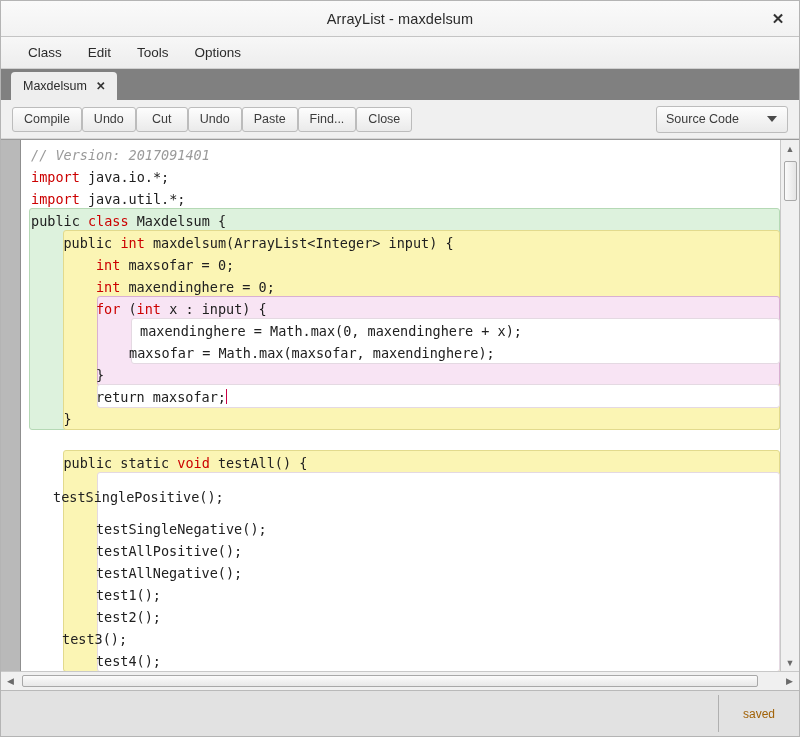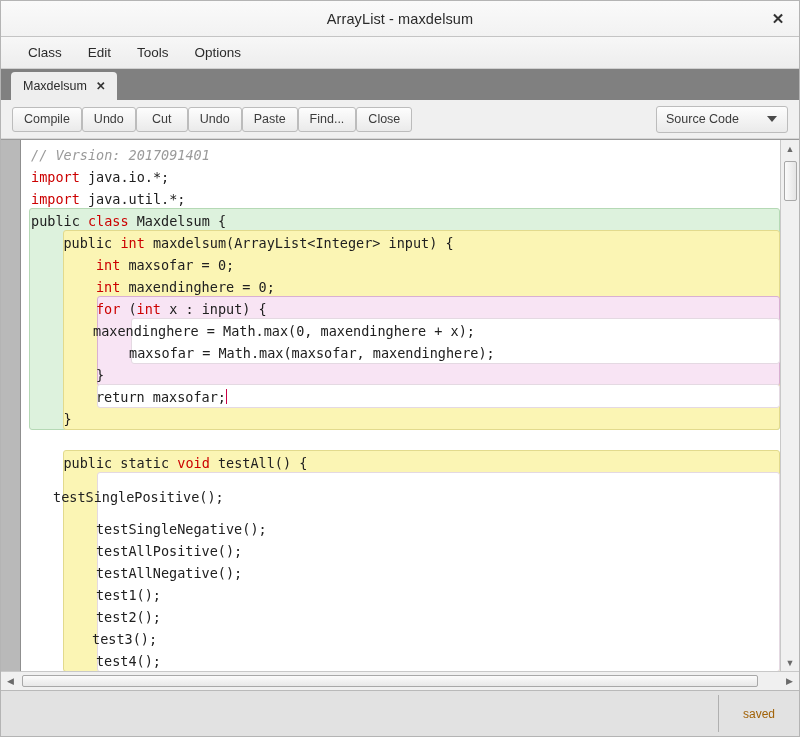--- a/index.html
+++ b/index.html
@@ -268,34 +268,34 @@
           <div class="scope scope-method" style="top: 310px; height: 222px; left: 42px; right: 0px;"></div>
           <div class="scope scope-inner" style="top: 332px; height: 200px; left: 76px; right: 0px;"></div>
           <div class="line" style="top: 4px; padding-left: 10px;"><span class="cmt">// Version: 2017091401</span></div>
           <div class="line" style="top: 26px; padding-left: 10px;"><span class="kw">import</span><span> java.io.*;</span></div>
           <div class="line" style="top: 48px; padding-left: 10px;"><span class="kw">import</span><span> java.util.*;</span></div>
           <div class="line" style="top: 70px; padding-left: 10px;"><span>public </span><span class="kw">class</span><span> Maxdelsum {</span></div>
           <div class="line" style="top: 92px; padding-left: 42.48px;"><span>public </span><span class="kw">int</span><span> maxdelsum(ArrayList&lt;Integer&gt; input) {</span></div>
           <div class="line" style="top: 114px; padding-left: 74.96px;"><span class="kw">int</span><span> maxsofar = 0;</span></div>
           <div class="line" style="top: 136px; padding-left: 74.96px;"><span class="kw">int</span><span> maxendinghere = 0;</span></div>
           <div class="line" style="top: 158px; padding-left: 74.96px;"><span class="kw">for</span><span> (</span><span class="kw">int</span><span> x : input) {</span></div>
-          <div class="line" style="top: 180px; padding-left: 72px;"><span>maxendinghere = Math.max(0, maxendinghere + x);</span></div>
+          <div class="line" style="top: 180px; padding-left: 119px;"><span>maxendinghere = Math.max(0, maxendinghere + x);</span></div>
           <div class="line" style="top: 202px; padding-left: 108px;"><span>maxsofar = Math.max(maxsofar, maxendinghere);</span></div>
           <div class="line" style="top: 224px; padding-left: 74.96px;"><span>}</span></div>
           <div class="line" style="top: 246px; padding-left: 74.96px;"><span>return maxsofar;</span><span class="caret"></span></div>
           <div class="line" style="top: 268px; padding-left: 42.48px;"><span>}</span></div>
           <div class="line" style="top: 290px; padding-left: 10px;"><span></span></div>
           <div class="line" style="top: 312px; padding-left: 42.48px;"><span>public static </span><span class="kw">void</span><span> testAll() {</span></div>
           <div class="line" style="top: 346px; padding-left: 32px;"><span>testSinglePositive();</span></div>
           <div class="line" style="top: 378px; padding-left: 74.96px;"><span>testSingleNegative();</span></div>
           <div class="line" style="top: 400px; padding-left: 74.96px;"><span>testAllPositive();</span></div>
           <div class="line" style="top: 422px; padding-left: 74.96px;"><span>testAllNegative();</span></div>
           <div class="line" style="top: 444px; padding-left: 74.96px;"><span>test1();</span></div>
           <div class="line" style="top: 466px; padding-left: 74.96px;"><span>test2();</span></div>
-          <div class="line" style="top: 488px; padding-left: 71px;"><span>test3();</span></div>
+          <div class="line" style="top: 488px; padding-left: 41px;"><span>test3();</span></div>
           <div class="line" style="top: 510px; padding-left: 74.96px;"><span>test4();</span></div>
         </div>
       <div class="vscroll">
         <div class="vs-arrow">▲</div>
         <div class="vs-track">
           <div class="vs-thumb"></div>
         </div>
         <div class="vs-arrow">▼</div>
       </div>
     </div>

